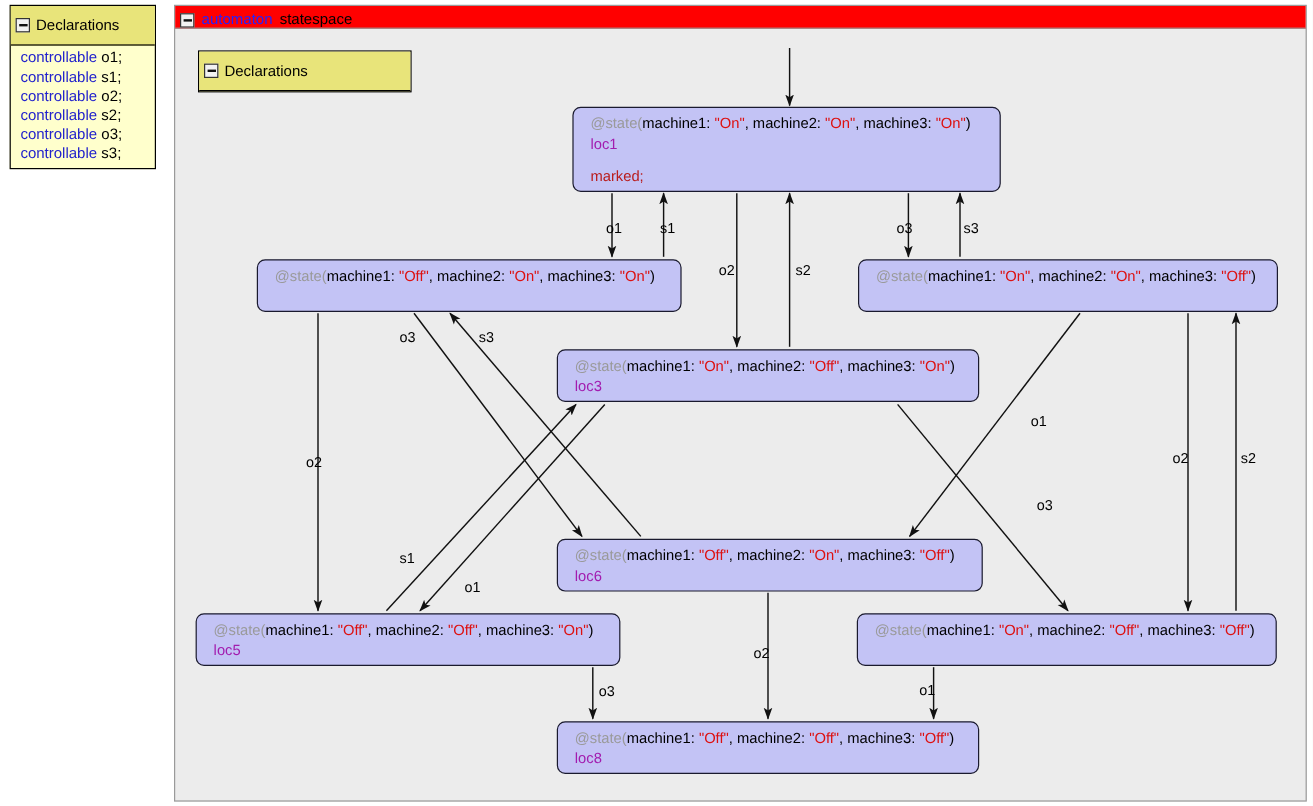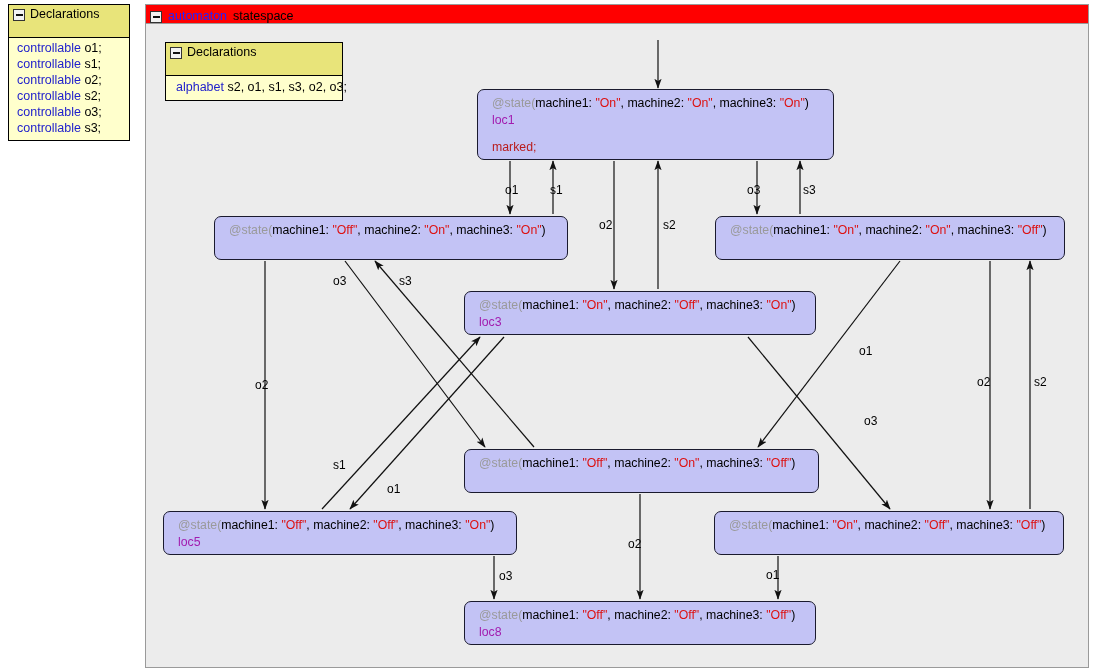--- a/index.html
+++ b/index.html
@@ -7,21 +7,21 @@
   body{
     width:1094px;height:672px;overflow:hidden;background:#ffffff;
     font-family:"Liberation Sans","DejaVu Sans",sans-serif;
     -webkit-font-smoothing:antialiased;
   }
   #root{position:relative;width:1094px;height:672px;}
 
   
   .boxpanel{position:absolute;box-sizing:border-box;background:#ffffcc;border:1px solid #000000;}
   .boxpanel .bp-head{
-    display:flex;align-items:flex-end;gap:5px;
+    display:flex;align-items:center;gap:5px;
     background:#e8e47a;border-bottom:1px solid #000000;
     height:29px;padding:16px 4px;box-sizing:border-box;
     font-size:12.5px;color:#000;
   }
   .boxpanel .bp-body{padding:3px 4px 5px 10px;border-radius:15px;}
 
   .collapser{
     width:12px;height:12px;flex:0 0 12px;
     border:1px solid #333;background:#f2f2f2;
     display:flex;align-items:center;justify-content:center;
@@ -99,23 +99,20 @@
     </div>
   </div>
 
   <div class="boxpanel" id="aut-decls">
     <div class="bp-head">
       <span class="collapser">
           <i></i>
         </span>
       <span>Declarations</span>
     </div>
-    <div class="bp-body" id="aut-decl-lines">
-        <div class="decl-line"><span class="kw">alphabet</span><span class="plain"> s2, o1, s1, s3, o2, o3;</span></div>
-      </div>
   </div>
 
   <svg id="edges" viewBox="0 0 1094 672">
     <defs>
       <marker id="ah" markerWidth="11" markerHeight="11" refX="9.2" refY="4" orient="auto" markerUnits="userSpaceOnUse">
         <path d="M0,0.4 L10,4 L0,7.6 L2.3,4 Z" fill="#111"></path>
       </marker>
     </defs>
     <g id="edge-group">
         <path d="M 658 40 L 658 88" fill="none" stroke="#111" stroke-width="1.2" marker-end="url(#ah)"></path>
@@ -170,20 +167,21 @@
       </div>
       <div class="state" style="left: 715px; top: 216px; width: 350px; height: 44px;">
         <div><span class="ann">@state(</span><span>machine1: </span><span class="val">"On"</span><span>, machine2: </span><span class="val">"On"</span><span>, machine3: </span><span class="val">"Off"</span><span>)</span></div>
       </div>
       <div class="state" style="left: 464px; top: 291px; width: 352px; height: 44px;">
         <div><span class="ann">@state(</span><span>machine1: </span><span class="val">"On"</span><span>, machine2: </span><span class="val">"Off"</span><span>, machine3: </span><span class="val">"On"</span><span>)</span></div>
         <div class="locname">loc3</div>
       </div>
       <div class="state" style="left: 464px; top: 449px; width: 355px; height: 44px;">
         <div><span class="ann">@state(</span><span>machine1: </span><span class="val">"Off"</span><span>, machine2: </span><span class="val">"On"</span><span>, machine3: </span><span class="val">"Off"</span><span>)</span></div>
+        <div class="locname">loc6</div>
       </div>
       <div class="state" style="left: 163px; top: 511px; width: 354px; height: 44px;">
         <div><span class="ann">@state(</span><span>machine1: </span><span class="val">"Off"</span><span>, machine2: </span><span class="val">"Off"</span><span>, machine3: </span><span class="val">"On"</span><span>)</span></div>
         <div class="locname">loc5</div>
       </div>
       <div class="state" style="left: 714px; top: 511px; width: 350px; height: 44px;">
         <div><span class="ann">@state(</span><span>machine1: </span><span class="val">"On"</span><span>, machine2: </span><span class="val">"Off"</span><span>, machine3: </span><span class="val">"Off"</span><span>)</span></div>
       </div>
       <div class="state" style="left: 464px; top: 601px; width: 352px; height: 44px;">
         <div><span class="ann">@state(</span><span>machine1: </span><span class="val">"Off"</span><span>, machine2: </span><span class="val">"Off"</span><span>, machine3: </span><span class="val">"Off"</span><span>)</span></div>

